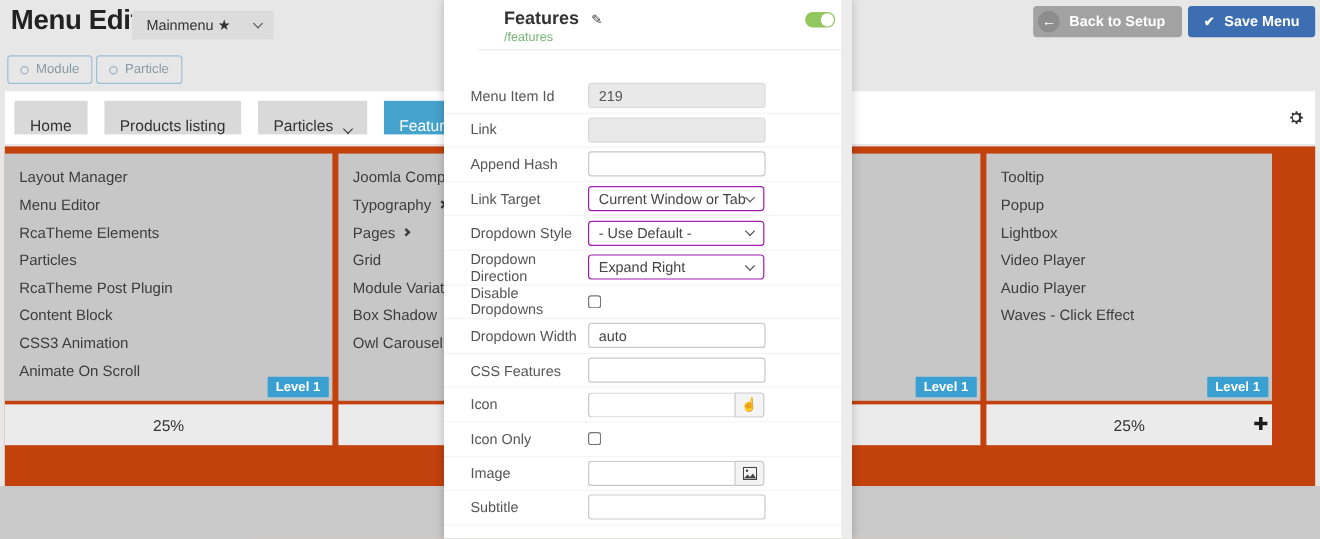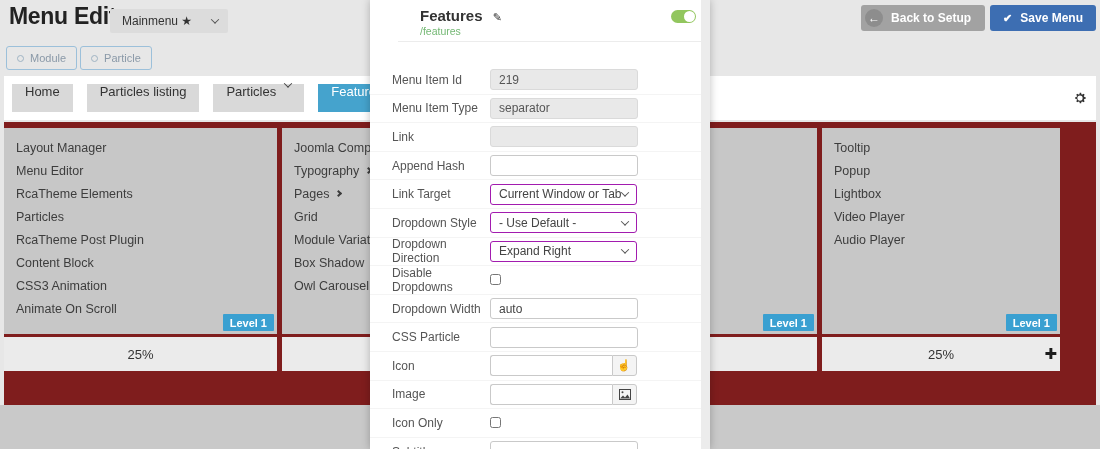--- a/index.html
+++ b/index.html
@@ -23,28 +23,28 @@
 
   .top-actions { position:absolute; top:5px; right:4px; display:flex; gap:5px; }
   .btn { height:26px; border:none; border-radius:3px; display:flex; align-items:center; font-weight:bold; font-size:12px; color:#fff; cursor:pointer; }
   .btn-back { background:#a2a2a2; gap:8px; padding:0 14px 0 4px; }
   .btn-back .circ { width:18px; height:18px; border-radius:50%; background:#8d8d8d; display:flex; align-items:center; justify-content:center; font-size:12px; font-weight:bold; }
   .btn-save { background:#3d6eb2; gap:8px; padding:0 13px; }
   .btn-save .chk { font-size:11px; }
 
   
   .tabbar { position:absolute; left:4px; top:76px; width:1092px; height:44px; background:#ffffff; display:flex; align-items:center; padding-left:8px; gap:14px; }
-  .tab { height:28px; background:#d9d9d9; display:flex; align-items:flex-start; gap:9px; padding:0 13px; font-size:13px; color:#333; cursor:pointer; }
+  .tab { height:28px; background:#d9d9d9; display:flex; align-items:flex-end; gap:9px; padding:0 13px; font-size:13px; color:#333; cursor:pointer; }
   .tab .chev { color:#444; margin-top:-2px; }
   .tab.active { background:#45a3cd; color:#fff; }
   .tab.active .chev { color:#fff; }
   .gear { position:absolute; right:9px; top:15px; width:14px; height:14px; cursor:pointer; }
 
   
-  .menu-area { position:absolute; left:4px; top:122px; width:1092px; height:283px; background:#7f1d1d; }
+  .menu-area { position:absolute; left:4px; top:122px; width:1092px; height:283px; background:#c2410c; }
   .mcol { position:absolute; top:6px; height:206px; background:#c7c7c7; }
   .mcol .items { padding-top:8px; }
   .menu-item { height:23px; display:flex; align-items:center; gap:7px; padding-left:12px; font-size:12.5px; color:#3d3d3d; cursor:pointer; white-space:nowrap; overflow:hidden; }
   .menu-item .chev { color:#3d3d3d; }
   .lvl-badge { position:absolute; right:3px; bottom:3px; background:#3aa0d1; color:#fff; font-size:11px; font-weight:bold; padding:2.5px 7px; border-radius:1px; }
   .wstrip { position:absolute; top:215px; height:34px; background:#ebebeb; display:flex; align-items:center; justify-content:center; font-size:13px; color:#333; cursor:ew-resize; }
   .col1 { left:0; width:273px; }
   .col2 { left:278px; width:258px; }
   .col3 { left:541px; width:272px; }
   .col4 { left:818px; width:238px; }
@@ -104,21 +104,21 @@
     <span class="chk">✔</span>
     <span>Save Menu</span>
   </button>
 </div>
 
 <div class="tabbar">
   <div class="tab">
     <span>Home</span>
   </div>
   <div class="tab">
-    <span>Particles listing</span>
+    <span>Products listing</span>
   </div>
   <div class="tab">
     <span>Particles</span>
     <span class="chev down"></span>
   </div>
   <div class="tab active">
     <span>Features</span>
     <span class="chev down"></span>
   </div>
   <div class="tab">
@@ -204,20 +204,23 @@
           <span>Popup</span>
         </div>
       <div class="menu-item">
           <span>Lightbox</span>
         </div>
       <div class="menu-item">
           <span>Video Player</span>
         </div>
       <div class="menu-item">
           <span>Audio Player</span>
+        </div>
+      <div class="menu-item">
+          <span>Waves - Click Effect</span>
         </div>
     </div>
     <span class="lvl-badge">Level 1</span>
   </div>
 
   <div class="wstrip col1">
       <span>25%</span>
     </div>
   <div class="wstrip col2">
       <span>25%</span>
@@ -244,24 +247,20 @@
         <div class="knob"></div>
       </div>
   </div>
 
   <div class="mrows">
     <div class="mrow">
       <span class="mlabel">Menu Item Id</span>
       <input class="minput" disabled="" value="219" style="">
     </div>
     <div class="mrow">
-      <span class="mlabel">Menu Item Type</span>
-      <input class="minput" disabled="" value="separator" style="">
-    </div>
-    <div class="mrow">
       <span class="mlabel">Link</span>
       <input class="minput" disabled="" value="" style="">
     </div>
     <div class="mrow">
       <span class="mlabel">Append Hash</span>
       <input class="minput" value="" style="">
     </div>
     <div class="mrow">
       <span class="mlabel">Link Target</span>
       <div class="mselect">
@@ -285,45 +284,45 @@
     </div>
     <div class="mrow">
       <span class="mlabel">Disable Dropdowns</span>
       <input type="checkbox" class="mcheck" style="">
     </div>
     <div class="mrow">
       <span class="mlabel">Dropdown Width</span>
       <input class="minput" value="auto" style="">
     </div>
     <div class="mrow">
-      <span class="mlabel">CSS Particle</span>
+      <span class="mlabel">CSS Features</span>
       <input class="minput" value="" style="">
     </div>
     <div class="mrow">
       <span class="mlabel">Icon</span>
       <input class="minput short" value="" style="">
       <button class="pick">
           <span>☝</span>
         </button>
+    </div>
+    <div class="mrow">
+      <span class="mlabel">Icon Only</span>
+      <input type="checkbox" class="mcheck" style="">
     </div>
     <div class="mrow">
       <span class="mlabel">Image</span>
       <input class="minput short" value="" style="">
       <button class="pick">
         <svg width="12" height="11" viewBox="0 0 12 11">
             <rect x="0.5" y="0.5" width="11" height="10" fill="none" stroke="#444"></rect>
             <circle cx="3.5" cy="3.3" r="1" fill="#444"></circle>
             <path d="M1 9.5l3-3 2 2 2.5-3 2.5 4z" fill="#444"></path>
           </svg>
       </button>
     </div>
     <div class="mrow">
-      <span class="mlabel">Icon Only</span>
-      <input type="checkbox" class="mcheck" style="">
-    </div>
-    <div class="mrow">
       <span class="mlabel">Subtitle</span>
       <input class="minput" value="" style="">
     </div>
   </div>
 
   <div class="scrolltrack"></div>
 </div>
 
 </body></html>

